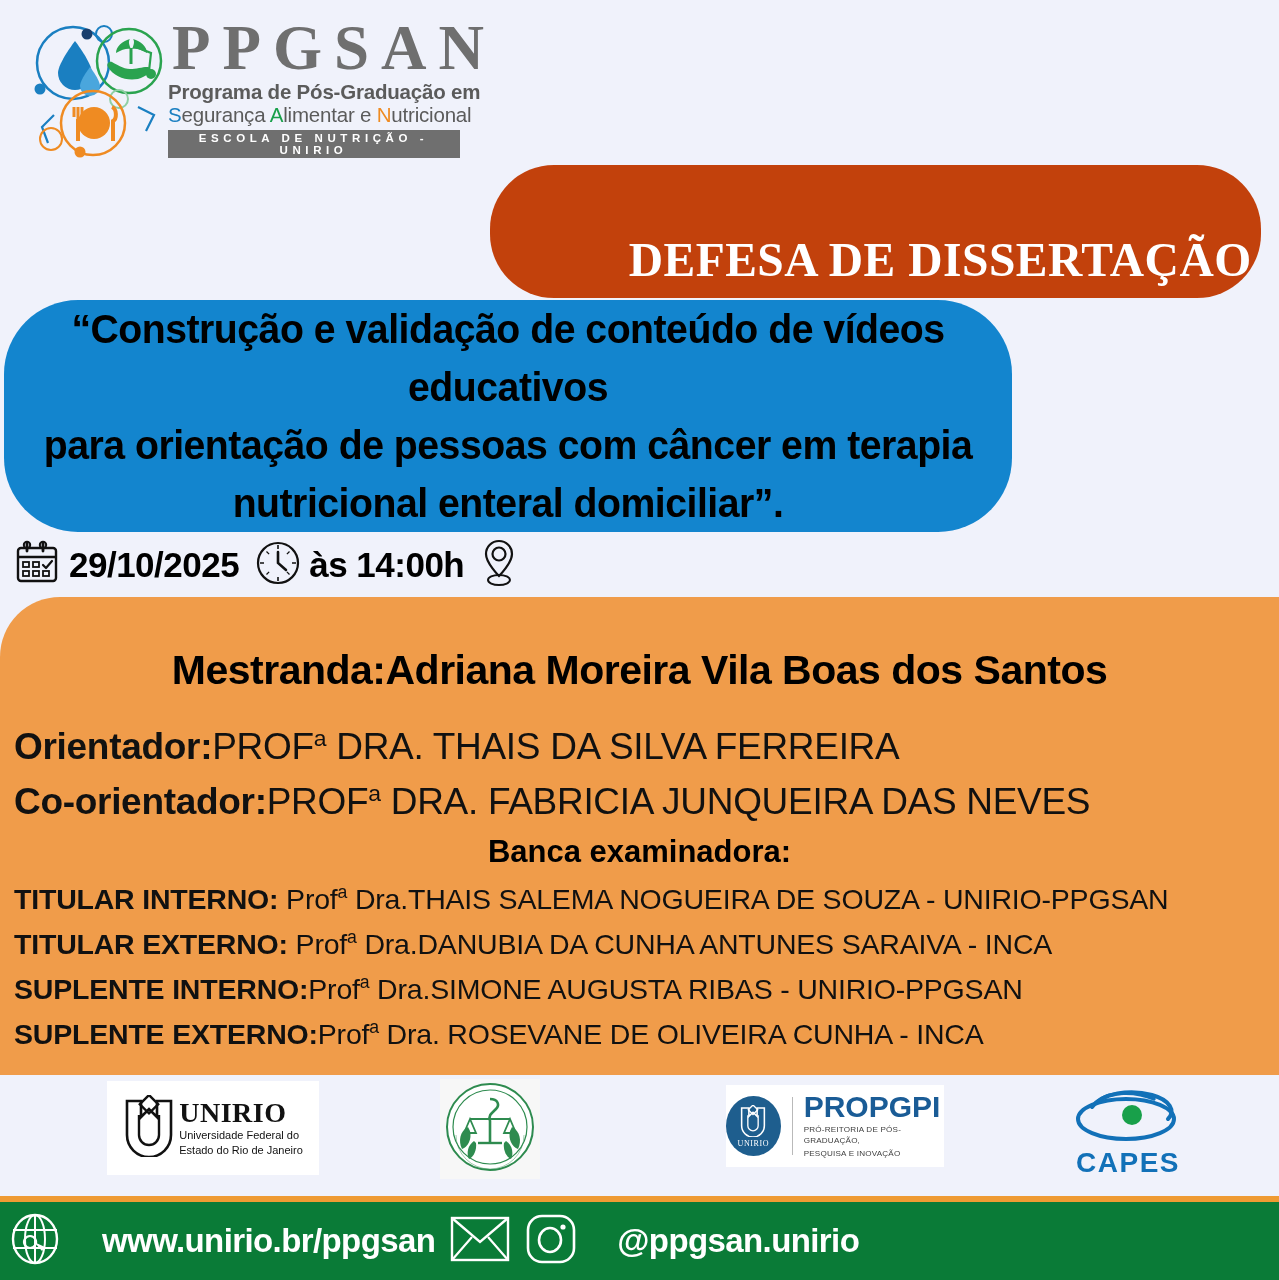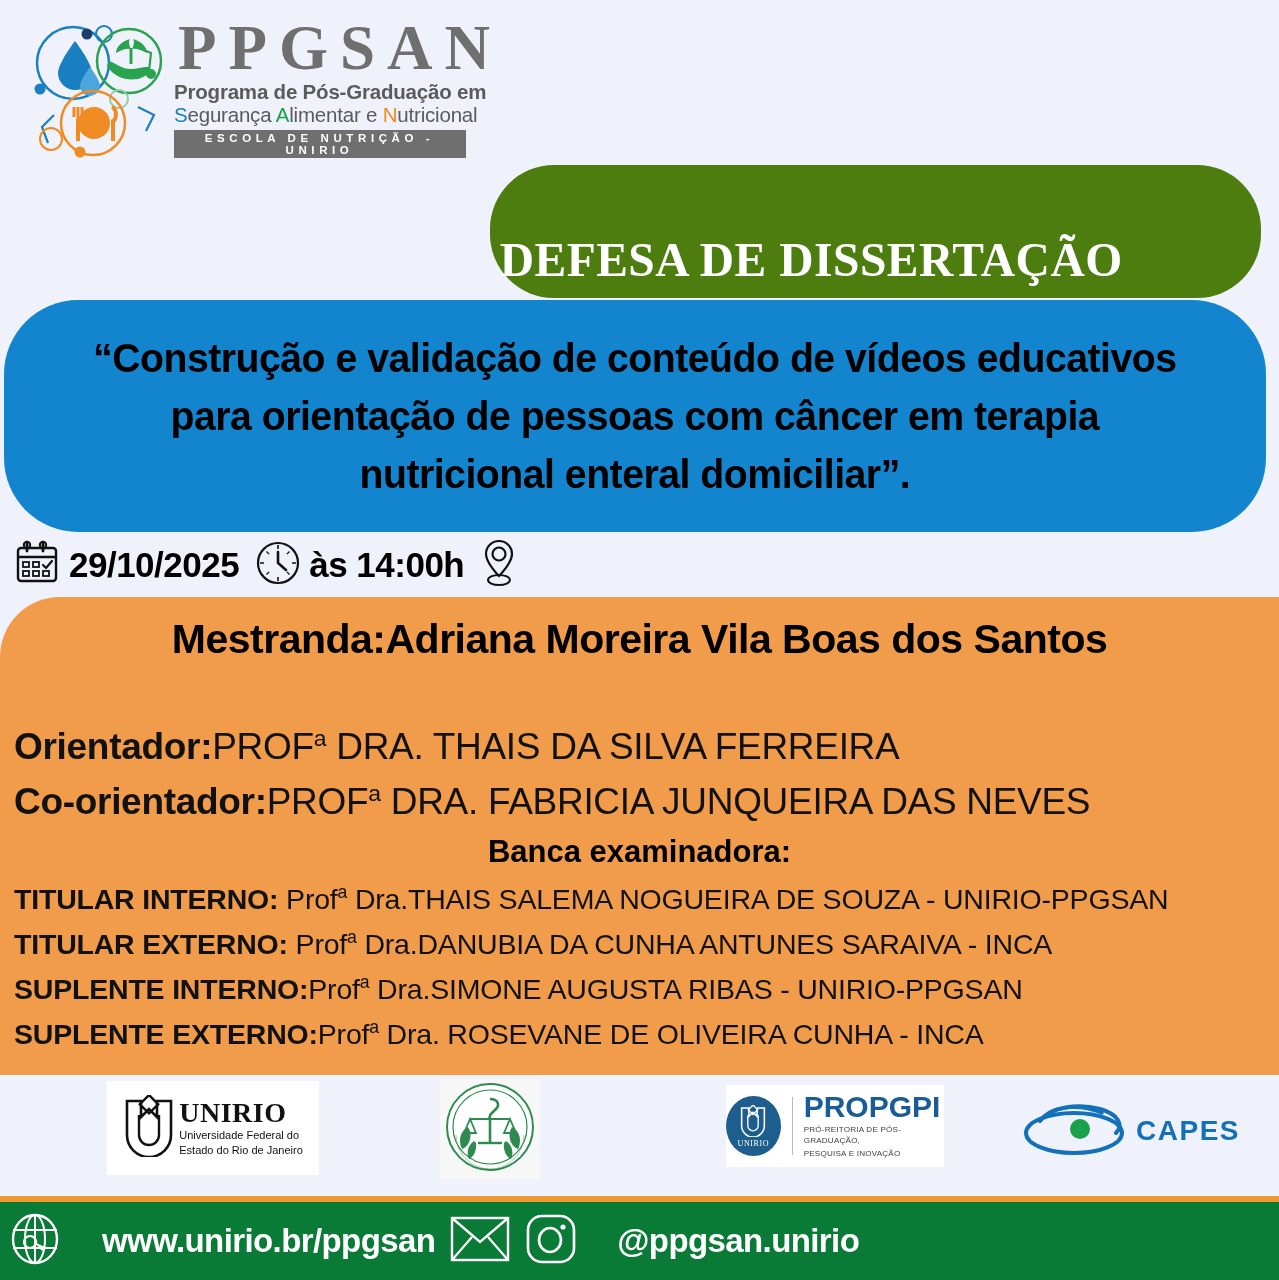--- a/index.html
+++ b/index.html
@@ -33,21 +33,20 @@
     display: flex;
     align-items: center;
   }
   .logo-mark {
     width: 150px;
     height: 140px;
     flex: 0 0 150px;
     position: relative;
   }
   .logo-text-block {
-    margin-left: 6px;
     display: flex;
     flex-direction: column;
     justify-content: center;
   }
   .ppgsan-word {
     font-family: "Liberation Serif", serif;
     font-size: 63px;
     font-weight: bold;
     letter-spacing: 12px;
     color: #6f6f6f;
@@ -85,44 +84,44 @@
     box-sizing: border-box;
   }
 
   
   .green-banner {
     position: absolute;
     left: 490px;
     top: 165px;
     width: 771px;
     height: 133px;
-    background: #4d7c0f;
+    background: #c2410c;
     border-radius: 64px;
     display: flex;
     align-items: flex-end;
-    justify-content: flex-start;
+    justify-content: flex-end;
     padding-bottom: 10px;
     box-sizing: border-box;
   }
   .green-banner-text {
     font-family: "Liberation Serif", serif;
     font-weight: bold;
     font-size: 49px;
     color: #ffffff;
     letter-spacing: 0.5px;
     transform: scaleX(0.97);
     white-space: nowrap;
   }
 
   
   .blue-banner {
     position: absolute;
     left: 4px;
     top: 300px;
-    width: 1262px;
+    width: 1008px;
     height: 232px;
     background: #1385ce;
     border-radius: 74px;
     display: flex;
     align-items: center;
     justify-content: center;
     box-sizing: border-box;
   }
   .blue-banner-text {
     text-align: center;
@@ -169,21 +168,21 @@
     left: 0;
     top: 597px;
     width: 1279px;
     height: 478px;
     background: #f09c4a;
     border-top-left-radius: 60px;
     box-sizing: border-box;
   }
   .mestranda-line {
     position: absolute;
-    top: 19px;
+    top: 50px;
     left: 0;
     width: 100%;
     text-align: center;
     font-size: 41px;
     font-weight: bold;
     color: #000000;
     letter-spacing: -0.5px;
     white-space: nowrap;
   }
   .orient-line {
@@ -288,21 +287,21 @@
     background: #1e5e8e;
     display: flex; flex-direction: column;
     align-items: center; justify-content: center;
   }
   .unirio-disc-label {
     font-family: "Liberation Serif", serif;
     color: #fff; font-size: 8px; letter-spacing: 0.6px; margin-top: 2px;
   }
 
   
-  .capes-box { left: 1058px; top: 8px; width: 140px; height: 100px; background: transparent; flex-direction: row; }
+  .capes-box { left: 1058px; top: 8px; width: 140px; height: 100px; background: transparent; flex-direction: column; }
   .capes-word {
     font-size: 28px;
     font-weight: bold;
     color: #1271b8;
     letter-spacing: 1.5px;
     margin-top: -4px;
   }
 
   
   .footer-accent {

